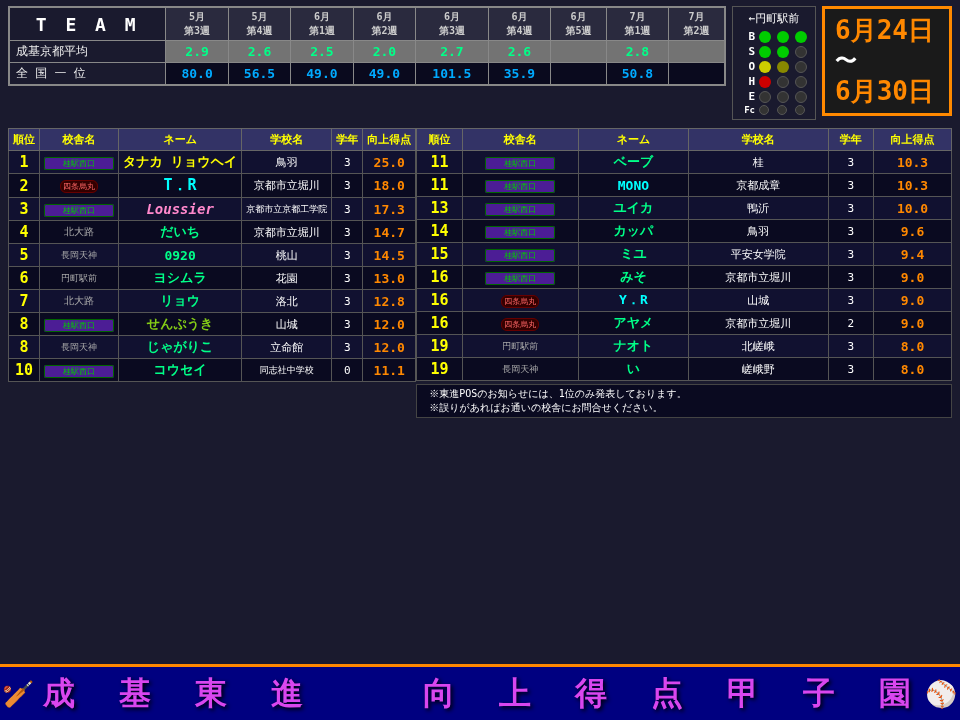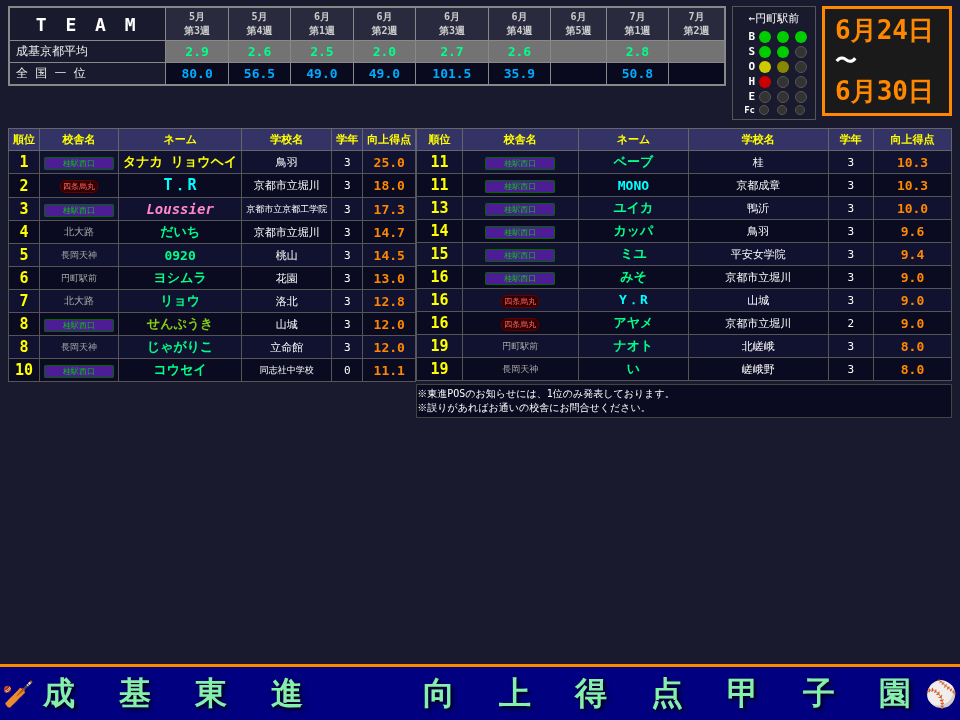--- a/index.html
+++ b/index.html
@@ -222,21 +222,21 @@
       font-size: 8px;
       padding: 1px 2px;
       border-radius: 6px;
       white-space: nowrap;
     }
 
     
     .notes-section {
       color: #fff;
       font-size: 10px;
-      padding: 2px 0;
+      padding: 2px 12px;
       background: #0a0a20;
       border: 1px solid #444;
     }
 
     .notes-section .highlight {
       background: #ffff00;
       color: #000;
       font-weight: bold;
       font-size: 10px;
       padding: 1px 4px;
@@ -253,21 +253,21 @@
       background: #000080;
       border-top: 3px solid #ff8800;
       height: 56px;
       display: flex;
       align-items: center;
       justify-content: center;
       gap: 8px;
     }
 
     .bottom-banner .banner-text {
-      color: #86efac;
+      color: #d946ef;
       font-size: 32px;
       font-weight: bold;
       letter-spacing: 6px;
       text-shadow: 2px 2px 4px #000;
     }
 
     
     .left-table-wrap {
       flex: 0 0 auto;
     }

